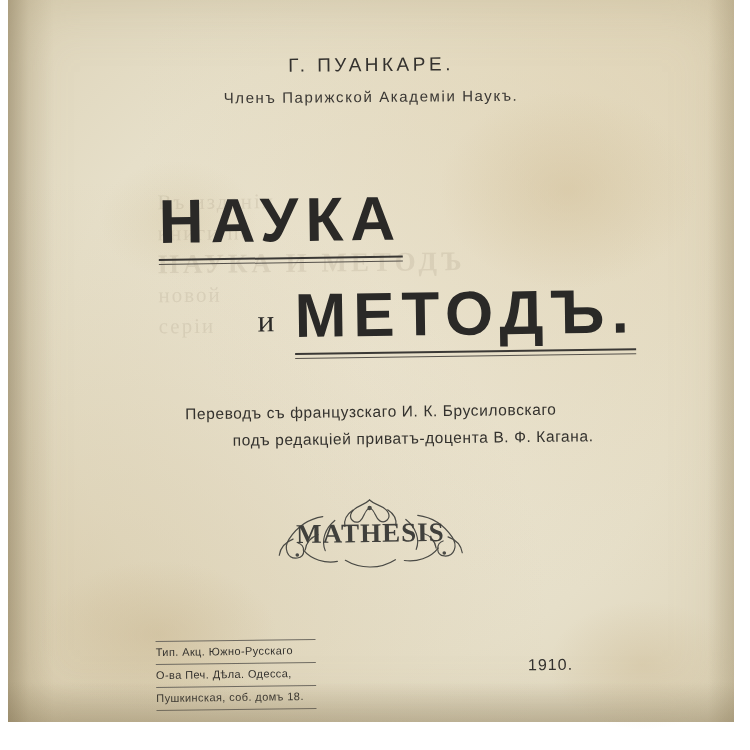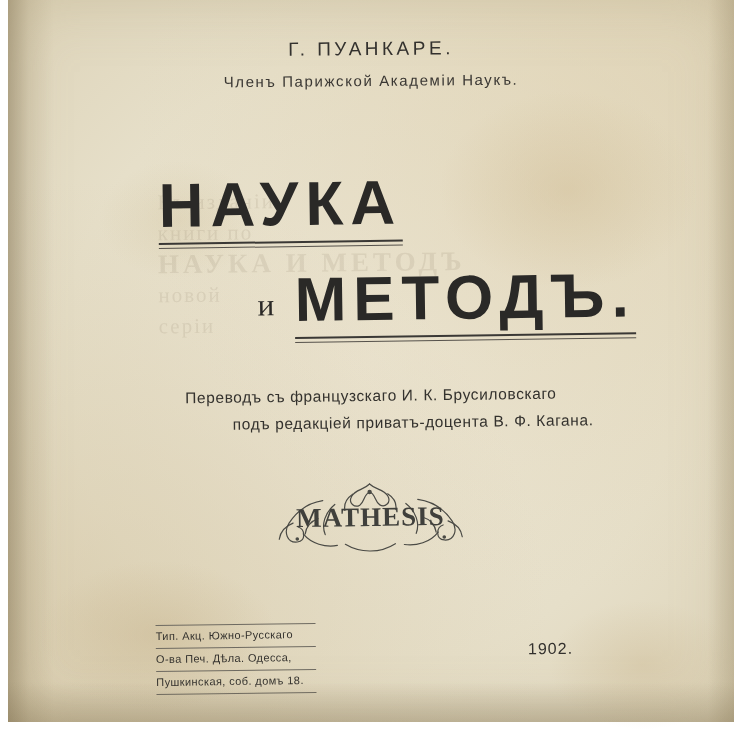--- a/index.html
+++ b/index.html
@@ -81,21 +81,21 @@
   }
   .showthrough .big {
     font-size: 27px;
     letter-spacing: 4px;
     font-weight: bold;
   }
 
   
   .content {
     position: absolute;
-    left: 0; top: 0;
+    left: 0; top: 16px;
     width: 100%; height: 100%;
     color: #2c2b29;
   }
 
   .author {
     position: absolute;
     left: 0; right: 0;
     top: 38px;
     text-align: center;
     font-family: "Liberation Sans", sans-serif;
@@ -300,21 +300,21 @@
         </svg>
         <div class="emblem-text">MATHESIS</div>
       </div>
 
       <div class="imprint">
         <div class="irow">Тип. Акц. Южно-Русскаго</div>
         <div class="irow">О-ва Печ. Дѣла. Одесса,</div>
         <div class="irow">Пушкинская, соб. домъ 18.</div>
       </div>
 
-      <div class="year">1902.</div>
+      <div class="year">1910.</div>
 
     </div>
 
     <div class="gutter"></div>
     <div class="right-edge"></div>
     <div class="bottom-edge"></div>
   </div>
 
 </div>
 

